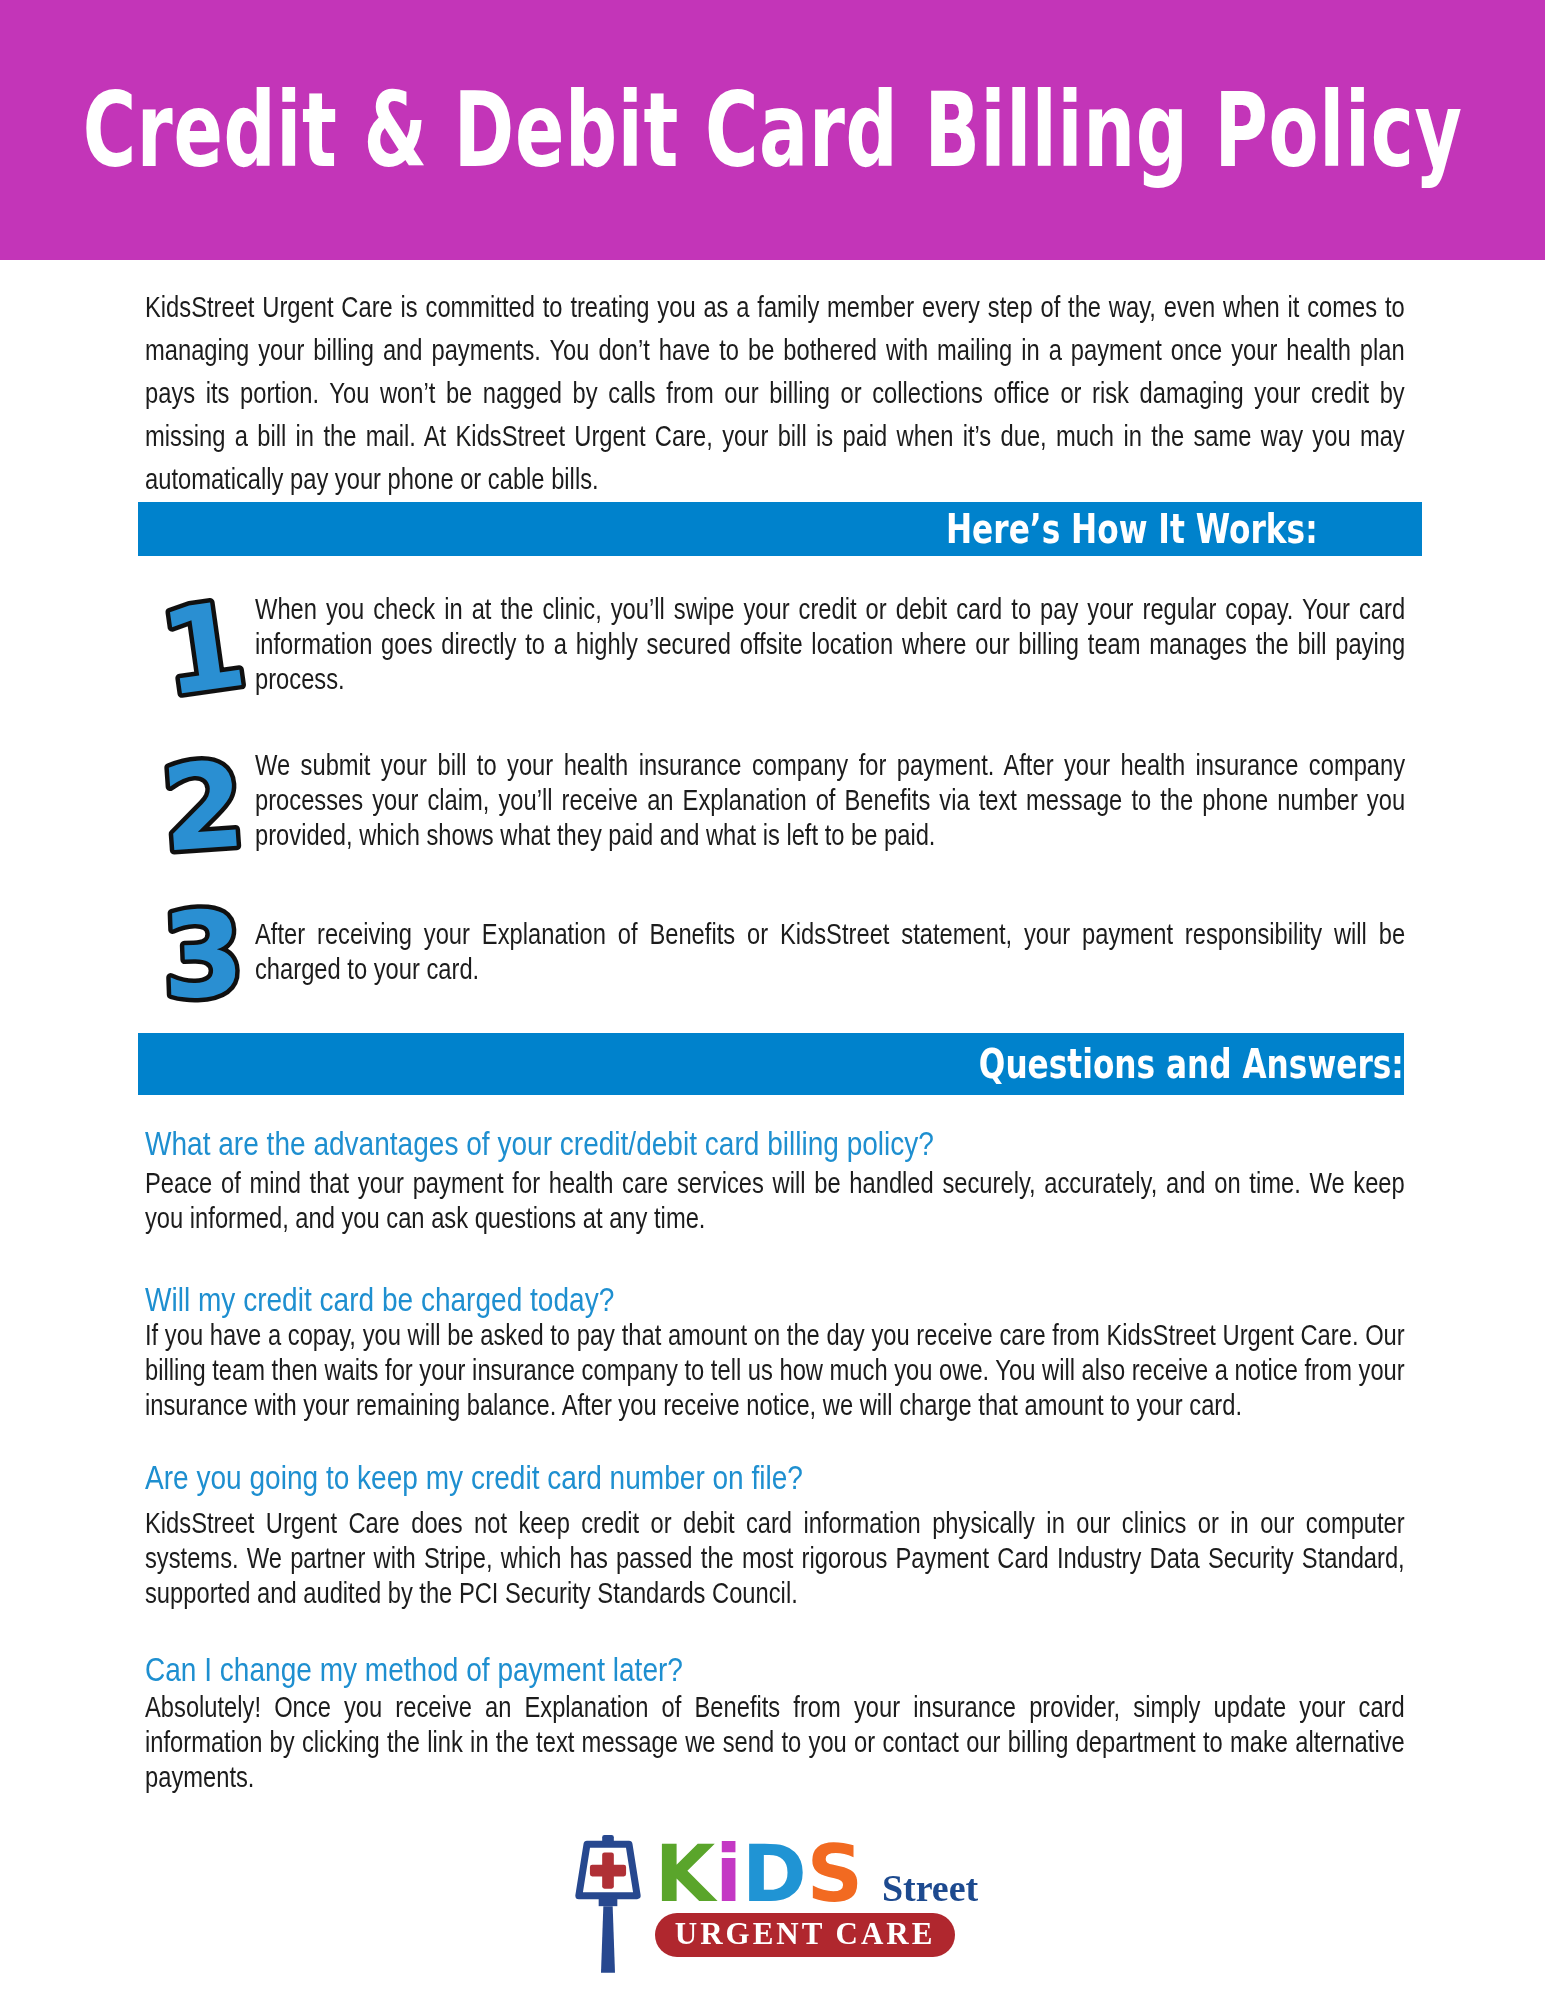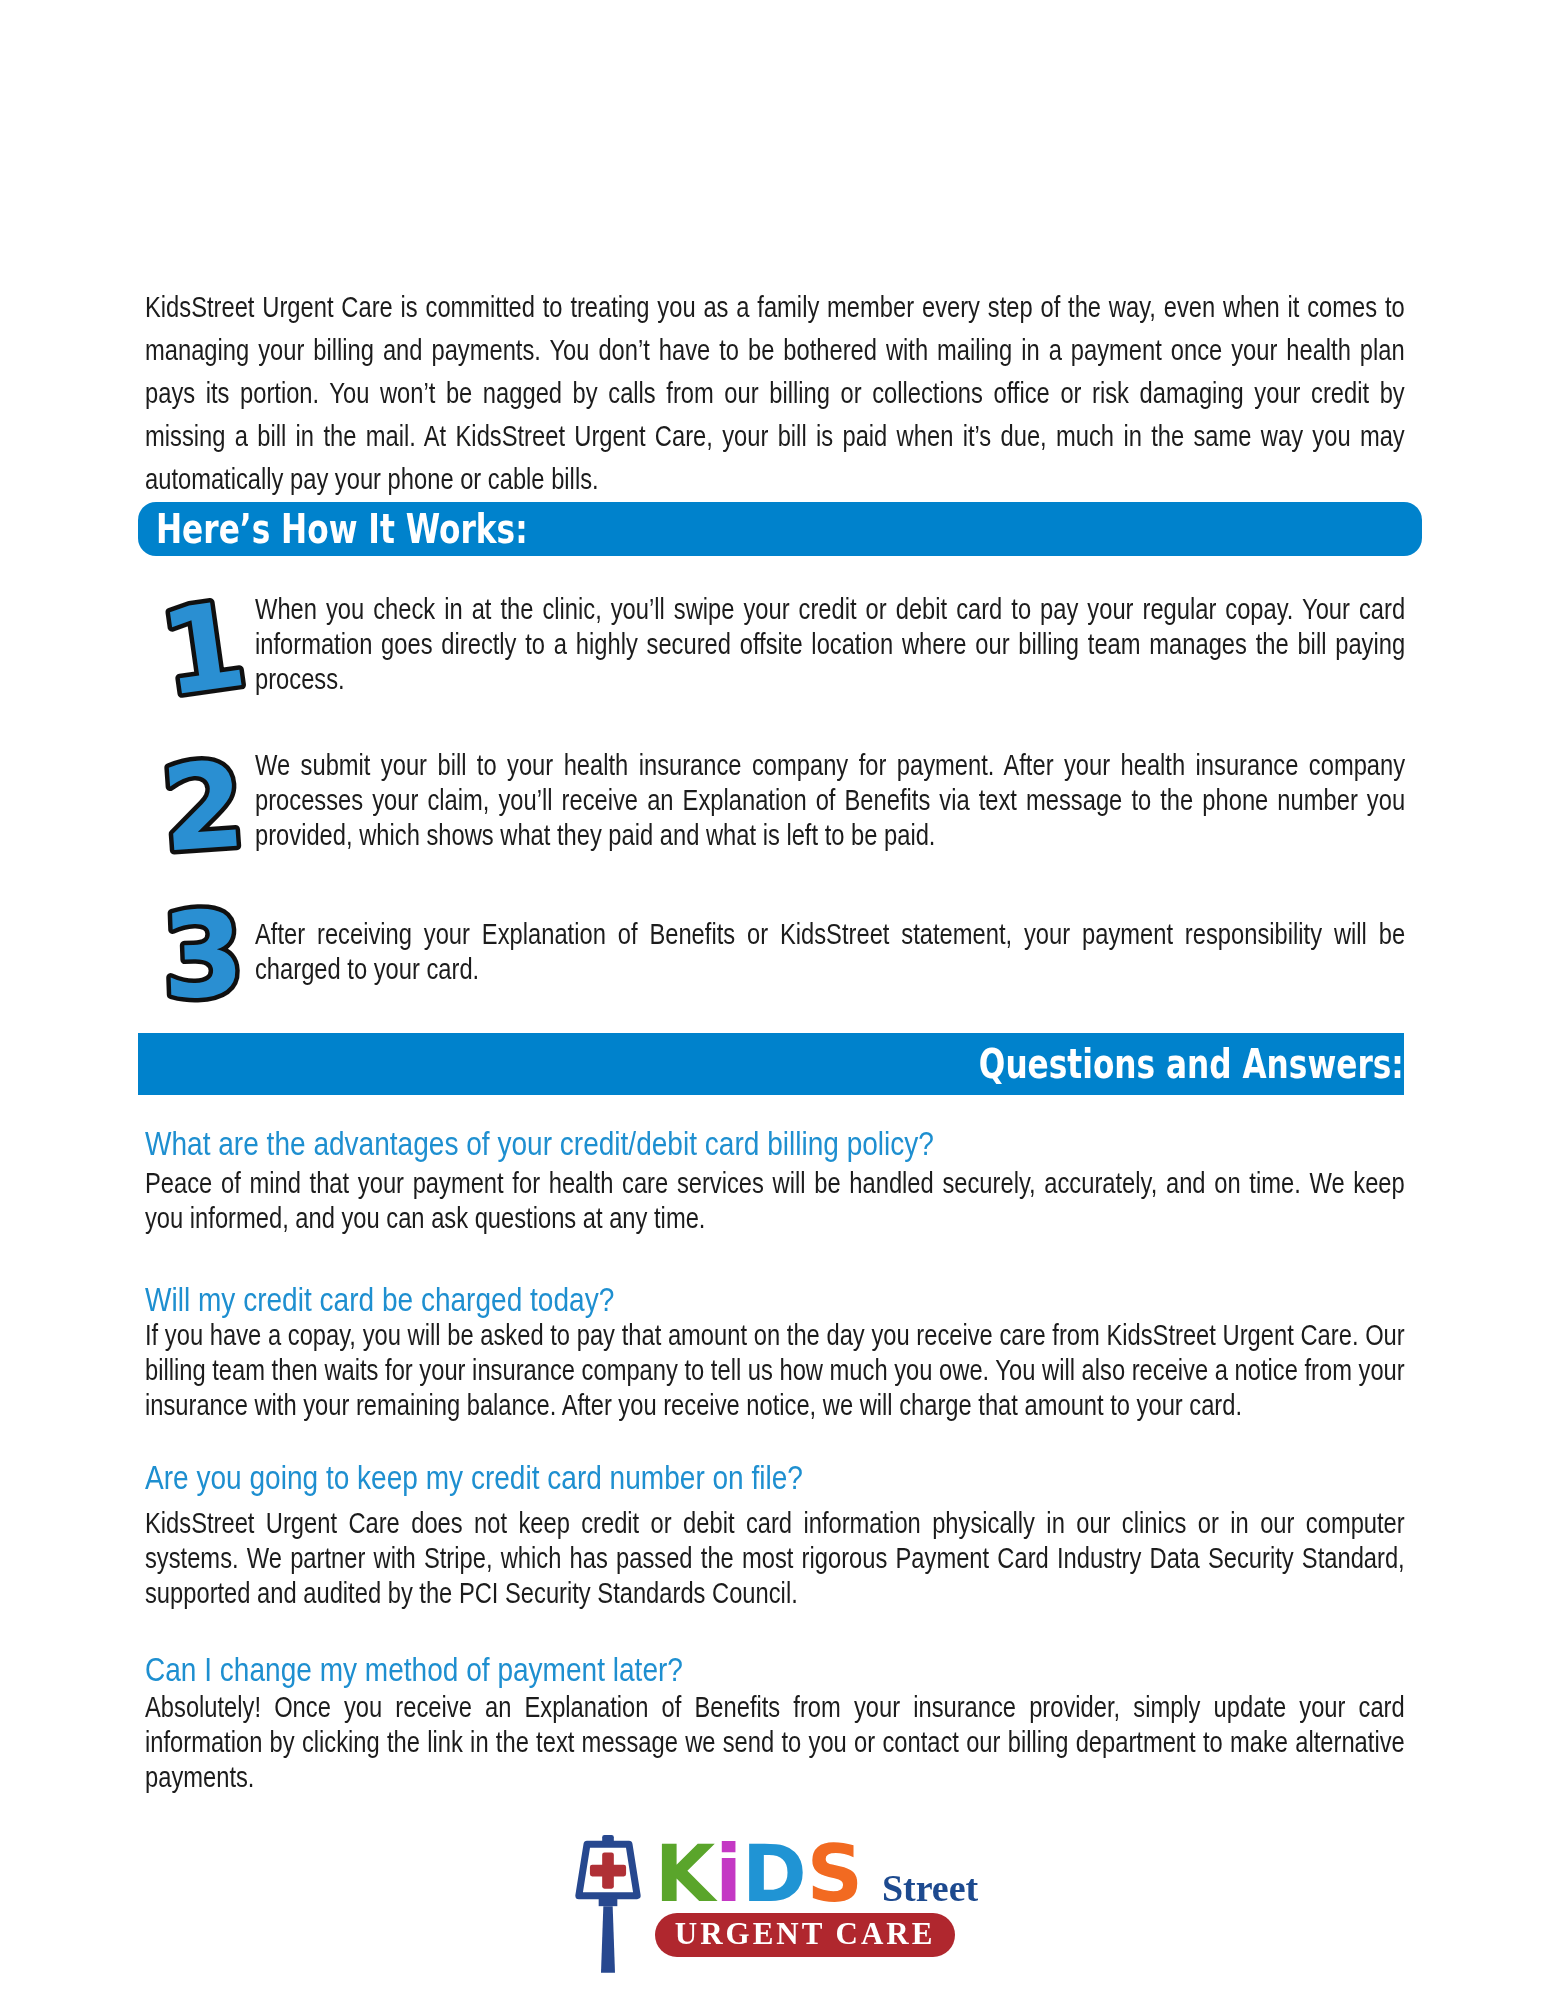--- a/index.html
+++ b/index.html
@@ -34,21 +34,21 @@
     transform:scaleX(0.818);transform-origin:0 0;
     font-size:29px;line-height:43px;
     text-align:justify;
   }
   
   .banner{
     position:absolute;left:138px;width:1266px;
     display:flex;align-items:center;
     color:#ffffff;
   }
-  .banner-how{top:502px;height:54px;justify-content:flex-start;padding-left:18px;border-radius:18px;}
+  .banner-how{top:502px;height:54px;justify-content:flex-end;padding-left:18px;}
   .banner-qa{top:1033px;height:62px;justify-content:flex-end;padding-right:0;}
   .banner-text{
     font-family:"DejaVu Sans", sans-serif;
     font-weight:bold;
     font-size:40px;
     white-space:nowrap;
     display:inline-block;
   }
   .banner-how .banner-text{transform:scaleX(0.78);transform-origin:0 50%;}
   .banner-qa  .banner-text{transform:scaleX(0.78);transform-origin:100% 50%;}
@@ -113,20 +113,23 @@
     font-family:"Liberation Serif", serif;
     font-weight:bold;font-size:31px;letter-spacing:3px;
     white-space:nowrap;
   }
 </style>
 </head>
 <body>
 
 <div class="page">
 
+  <div class="header" style="background-color: rgb(195, 53, 184);">
+    <span class="page-title">Credit &amp; Debit Card Billing Policy</span>
+  </div>
 
   <p class="intro">KidsStreet Urgent Care is committed to treating you as a family member every step of the way, even when it comes to managing your billing and payments. You don’t have to be bothered with mailing in a payment once your health plan pays its portion. You won’t be nagged by calls from our billing or collections office or risk damaging your credit by missing a bill in the mail. At KidsStreet Urgent Care, your bill is paid when it’s due, much in the same way you may automatically pay your phone or cable bills.</p>
 
   <div class="banner banner-how" style="background-color: rgb(0, 130, 204);">
     <span class="banner-text">Here’s How It Works:</span>
   </div>
 
   <svg class="step-num step-num-1" viewBox="0 0 118 136">
     <text x="59" y="110" text-anchor="middle" font-family="DejaVu Sans, sans-serif" font-weight="bold" font-size="118" paint-order="stroke" stroke="#101010" stroke-width="9" stroke-linejoin="round" transform="rotate(-8 59 68)" style="fill: rgb(42, 143, 210);">1</text>
   </svg>

